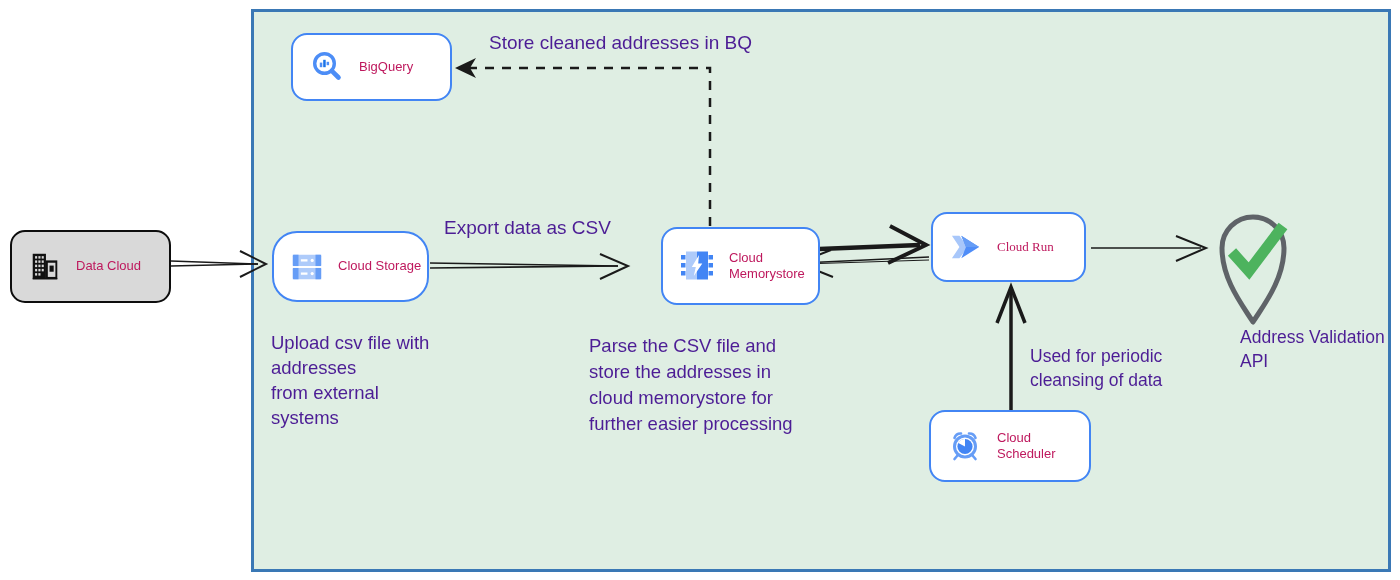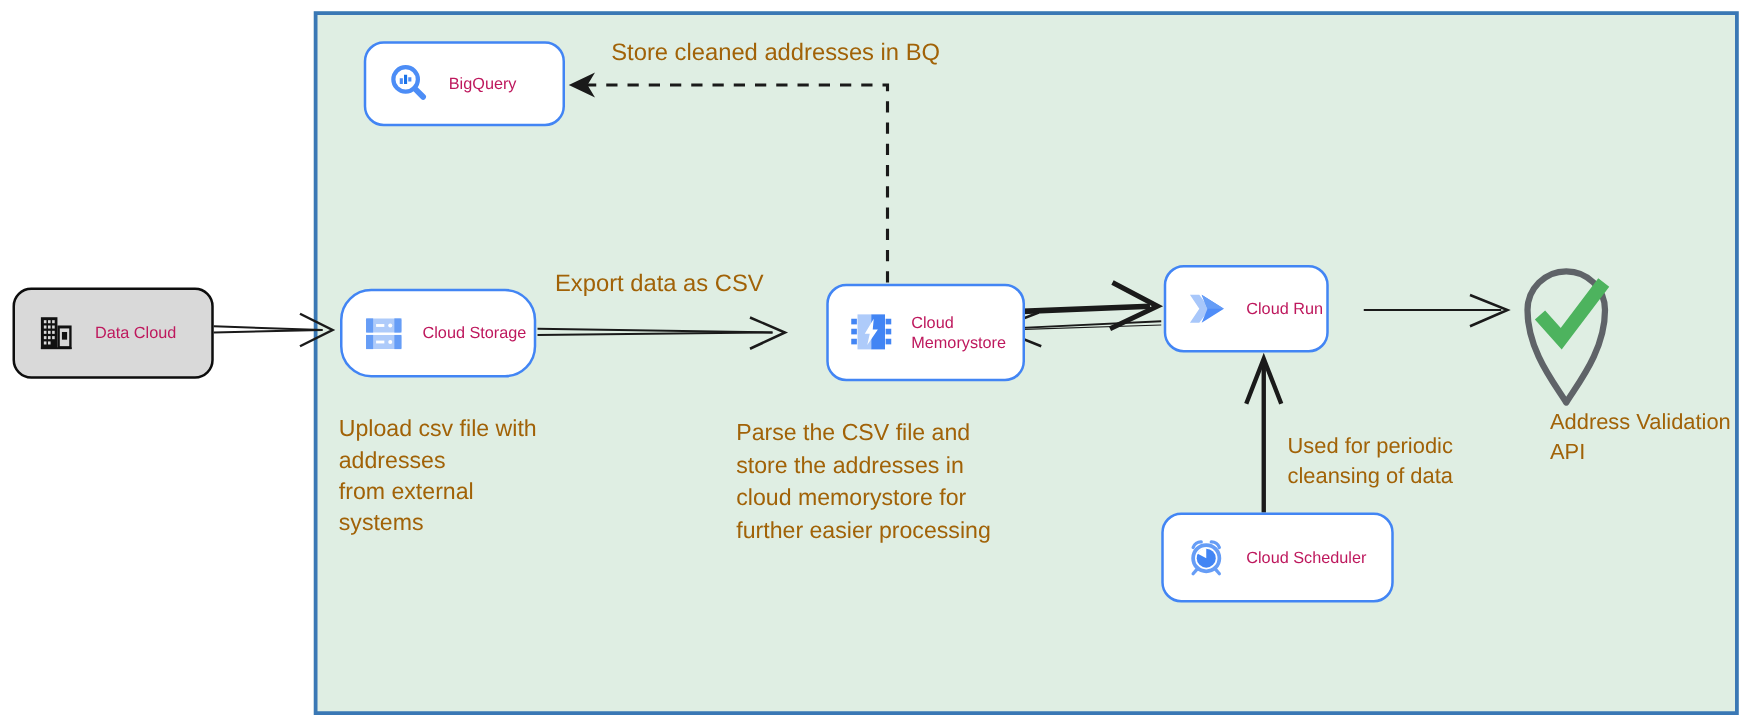--- a/index.html
+++ b/index.html
@@ -45,27 +45,27 @@
   }
   .node-data-center {
     left: 10px; top: 230px; width: 161px; height: 73px;
     background: #d9d9d9;
     border: 2.5px solid #0d0d0d;
     border-radius: 15px;
   }
   .node-bigquery        { left: 291px; top: 33px;  width: 161px; height: 68px; }
   .node-cloud-storage   { left: 272px; top: 231px; width: 157px; height: 71px; border-radius: 25px; }
   .node-memorystore     { left: 661px; top: 227px; width: 159px; height: 78px; }
-  .node-cloud-run       { left: 931px; top: 212px; width: 132px; height: 70px; }
-  .node-cloud-scheduler { left: 929px; top: 410px; width: 186px; height: 72px; }
+  .node-cloud-run       { left: 931px; top: 212px; width: 155px; height: 70px; font-family: Liberation Serif, serif; }
+  .node-cloud-scheduler { left: 929px; top: 410px; width: 162px; height: 72px; }
   .icon { flex: 0 0 auto; display: block; }
   .annotation {
     position: absolute;
     white-space: pre-line;
-    color: #a16207;
+    color: #4c1d95;
   }
   .ann-store-bq  { left: 489px; top: 32px;  font-size: 19px; }
   .ann-export    { left: 444px; top: 217px; font-size: 19px; }
   .ann-upload    { left: 271px; top: 330px; font-size: 18.5px; line-height: 25px; }
   .ann-parse     { left: 589px; top: 333px; font-size: 18.5px; line-height: 26px; }
   .ann-scheduler { left: 1030px; top: 344px; font-size: 17.5px; line-height: 24px; }
   .ann-pin-label { left: 1240px; top: 325px; font-size: 17.5px; line-height: 24px; }
 </style>
 </head>
 <body>

